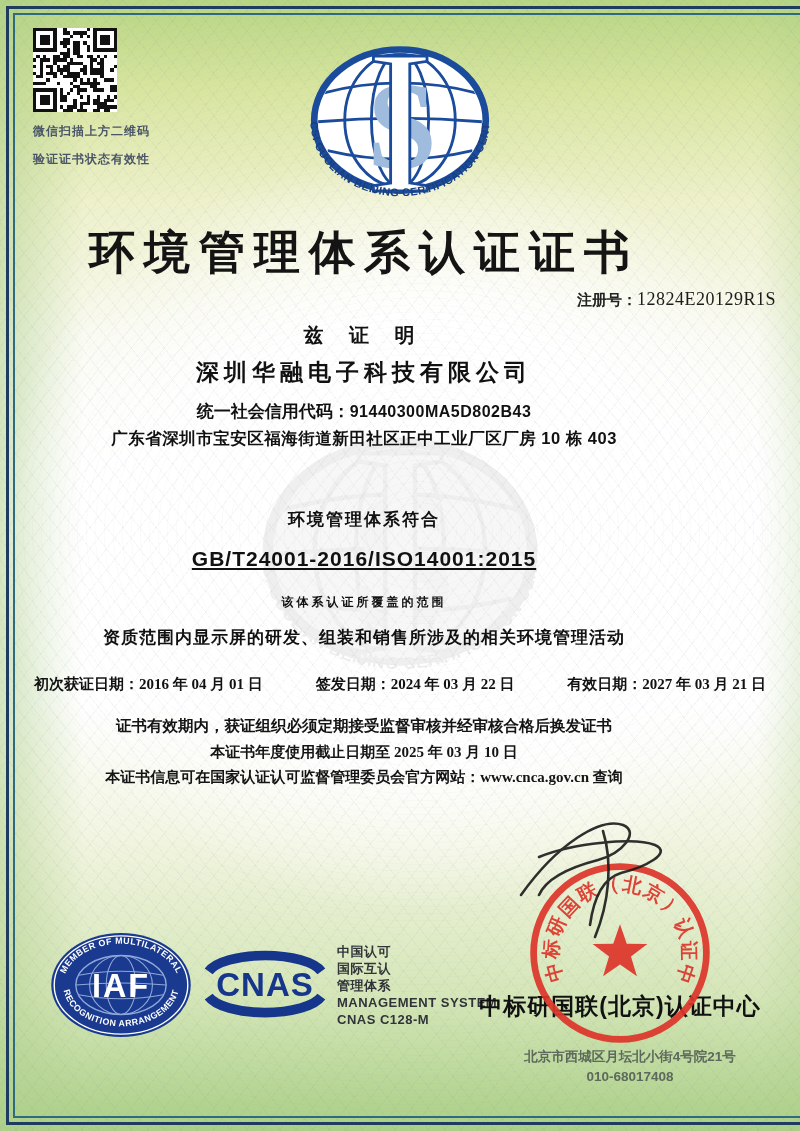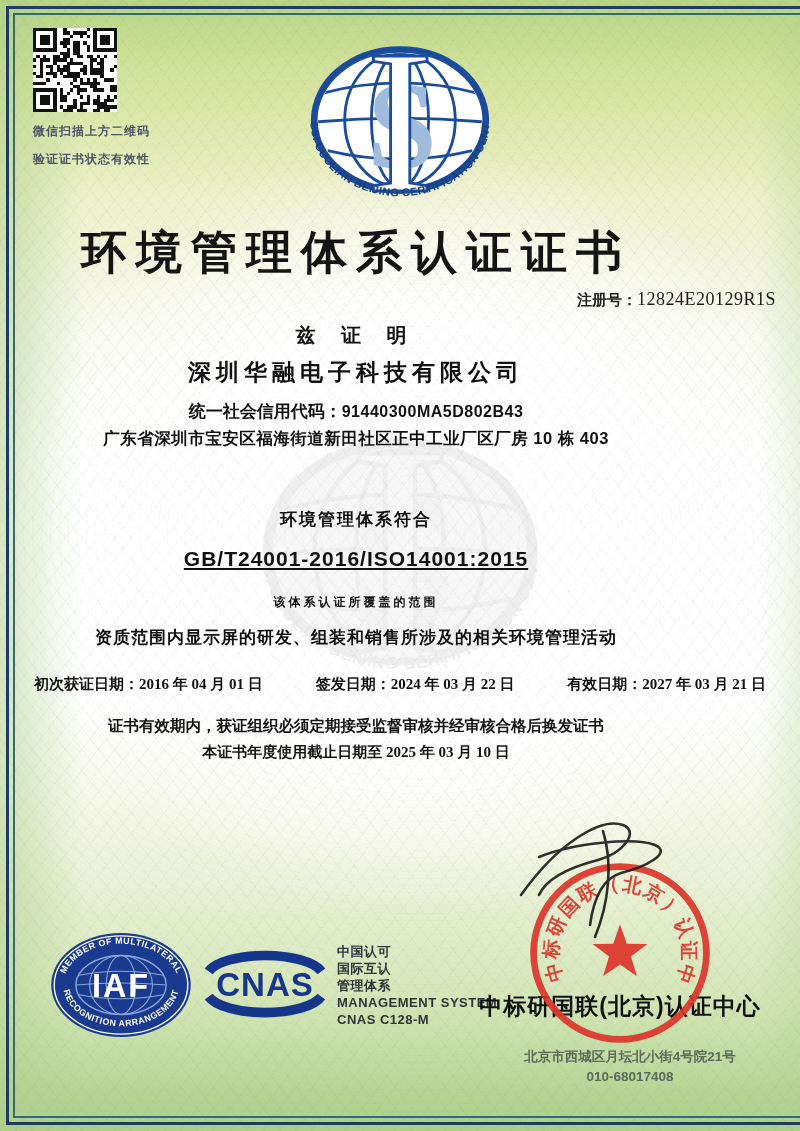--- a/index.html
+++ b/index.html
@@ -16,21 +16,21 @@
     background:radial-gradient(ellipse 430px 380px at 50% 47%,#ffffff 0%,#ffffff 55%,rgba(255,255,255,0) 100%);}
   .mesh{position:absolute;inset:0;opacity:.55;
     background:
       repeating-linear-gradient(52deg,rgba(95,115,145,.10) 0 1px,transparent 1px 13px),
       repeating-linear-gradient(-52deg,rgba(95,115,145,.10) 0 1px,transparent 1px 13px),
       repeating-radial-gradient(ellipse 420px 330px at 50% 47%,rgba(120,130,150,.06) 0 1px,transparent 1px 9px);}
   .frame-outer{position:absolute;inset:6px;border:3px solid #1e3c5f;pointer-events:none;}
   .frame-inner{position:absolute;inset:13px;border:2px solid #2e6b80;pointer-events:none;}
 
   .abs{position:absolute;}
-  .ctr{left:0;width:712px;text-align:center;}
+  .ctr{left:8px;width:712px;text-align:center;}
 
   .qr-block{left:33px;top:28px;width:150px;}
   .qr-block svg{width:84px;height:84px;display:block;}
   .qr-cap{font-family:"Liberation Serif",serif;font-weight:bold;font-size:12px;color:#4a5568;letter-spacing:1px;margin-top:11px;white-space:nowrap;}
 
   .csi-logo{left:294px;top:40px;width:212px;height:162px;}
   .watermark{left:238px;top:428px;width:324px;height:250px;opacity:.07;filter:grayscale(1) brightness(.6);}
 
   .title{top:222px;font-size:46px;font-weight:800;letter-spacing:9px;color:#141414;}
   .reg-line{top:289px;right:64px;text-align:right;white-space:nowrap;}
@@ -340,20 +340,21 @@
   <div class="abs ctr scope">资质范围内显示屏的研发、组装和销售所涉及的相关环境管理活动</div>
 
   <div class="abs dates-row">
     <span><span>初次获证日期：</span><span>2016 年 04 月 01 日</span></span>
     <span><span>签发日期：</span><span>2024 年 03 月 22 日</span></span>
     <span><span>有效日期：</span><span>2027 年 03 月 21 日</span></span>
   </div>
 
   <div class="abs ctr note note1">证书有效期内，获证组织必须定期接受监督审核并经审核合格后换发证书</div>
   <div class="abs ctr note note2">本证书年度使用截止日期至 2025 年 03 月 10 日</div>
+  <div class="abs ctr note note3">本证书信息可在国家认证认可监督管理委员会官方网站：www.cnca.gov.cn 查询</div>
 
   <div class="abs issuer-name">中标研国联(北京)认证中心</div>
 
   <svg class="abs stamp" viewBox="0 0 200 200">
     <circle cx="100" cy="100" r="90" fill="none" stroke="#dd352a" stroke-width="7"></circle>
     <polygon fill="#dd352a" points="100,70 107.05,90.29 128.53,90.73 111.41,103.71 117.63,124.27 100,112 82.37,124.27 88.59,103.71 71.47,90.73 92.95,90.29"></polygon>
     <path id="stampTextPath" d="M 41.1 127.5 A 65 65 0 1 1 158.9 127.5" fill="none"></path>
     <text font-size="20" font-weight="bold" fill="#dd352a" letter-spacing="2">
       <textPath href="#stampTextPath">中标研国联（北京）认证中心</textPath>
     </text>

